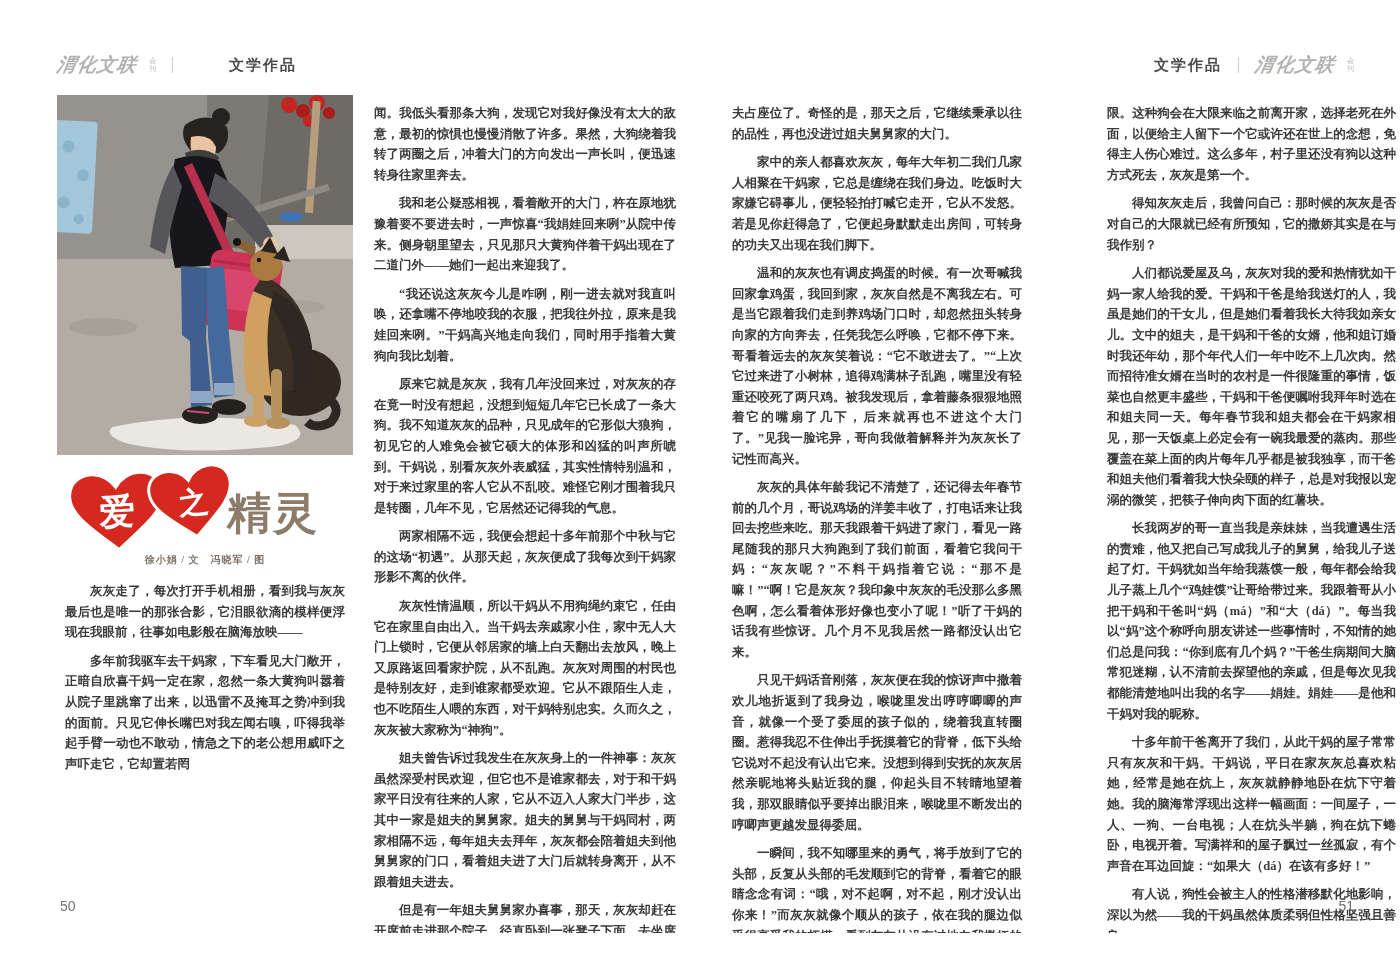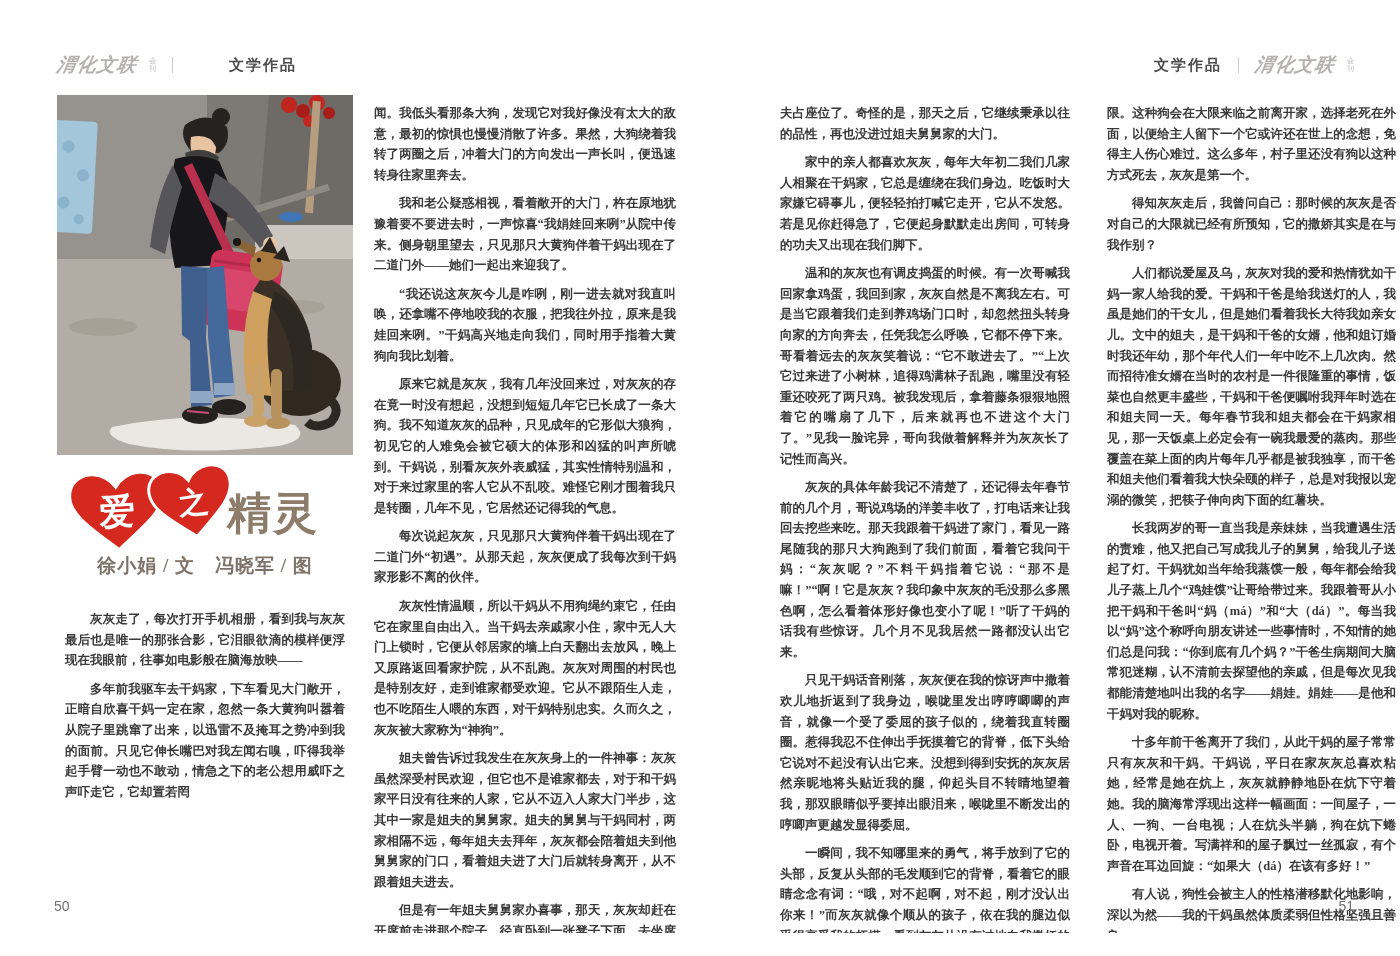--- a/index.html
+++ b/index.html
@@ -13,35 +13,35 @@
                transform:skewX(-10deg);display:inline-block;letter-spacing:1px;}
   .logo-sub{display:inline-flex;flex-direction:column;font-size:7px;line-height:1.15;
             color:#b4b2b0;margin-left:2px;font-family:"Liberation Sans",sans-serif;}
   .hdr-divider{width:1px;height:16px;background:#cccccc;margin:0 6px;}
   .hdr-section{font-family:"Liberation Sans",sans-serif;font-weight:bold;color:#4c4c4c;
                font-size:15px;letter-spacing:2px;margin-left:40px;}
   
   .col{position:absolute;top:95px;height:838px;overflow:hidden;}
   #l-col1{left:57px;width:296px;}
   #l-col2{left:366px;width:318px;}
-  #r-col1{left:772px;width:306px;}
+  #r-col1{left:724px;width:306px;}
   #r-col2{left:1099px;width:305px;}
   .para{margin:8px;text-align:justify;font-size:12.5px;line-height:20.6px;color:#3a3a3a;
         font-weight:bold;word-break:break-all;}
   .para.indent{text-indent:2em;}
   
   .photo{width:296px;height:360px;margin:0 0 4px 0;}
   
   .title-svg{display:block;margin:2px 0 0 0;}
-  .byline{text-align:center;font-size:19px;color:#7d7268;letter-spacing:1px;
-          margin:2px 0 30px 0;font-weight:bold;}
+  .byline{text-align:center;font-size:10px;color:#7d7268;letter-spacing:1px;
+          margin:2px 0 14px 0;font-weight:bold;}
   
   .pagenum{position:absolute;top:898px;font-size:14px;color:#6f6f6f;
            font-family:"Liberation Sans",sans-serif;}
-  #pn-left{left:54px;}
+  #pn-left{left:60px;}
   #pn-right{right:46px;}
 </style>
 </head>
 <body>
 
 <div id="spread">
 
   <div class="hdr hdr-left">
     <span class="logo-script">渭化文联</span>
     <span class="logo-sub">
@@ -155,21 +155,21 @@
         <p class="para indent">灰灰走了，每次打开手机相册，看到我与灰灰最后也是唯一的那张合影，它泪眼欲滴的模样便浮现在我眼前，往事如电影般在脑海放映——</p>
         <p class="para indent">多年前我驱车去干妈家，下车看见大门敞开，正暗自欣喜干妈一定在家，忽然一条大黄狗叫嚣着从院子里跳窜了出来，以迅雷不及掩耳之势冲到我的面前。只见它伸长嘴巴对我左闻右嗅，吓得我举起手臂一动也不敢动，情急之下的老公想用威吓之声吓走它，它却置若罔</p>
       </div>
   </div>
 
   <div class="col" id="l-col2">
       <p class="para">闻。我低头看那条大狗，发现它对我好像没有太大的敌意，最初的惊惧也慢慢消散了许多。果然，大狗绕着我转了两圈之后，冲着大门的方向发出一声长叫，便迅速转身往家里奔去。</p>
       <p class="para indent">我和老公疑惑相视，看着敞开的大门，杵在原地犹豫着要不要进去时，一声惊喜“我娟娃回来咧”从院中传来。侧身朝里望去，只见那只大黄狗伴着干妈出现在了二道门外——她们一起出来迎我了。</p>
       <p class="para indent">“我还说这灰灰今儿是咋咧，刚一进去就对我直叫唤，还拿嘴不停地咬我的衣服，把我往外拉，原来是我娃回来咧。”干妈高兴地走向我们，同时用手指着大黄狗向我比划着。</p>
       <p class="para indent">原来它就是灰灰，我有几年没回来过，对灰灰的存在竟一时没有想起，没想到短短几年它已长成了一条大狗。我不知道灰灰的品种，只见成年的它形似大狼狗，初见它的人难免会被它硕大的体形和凶猛的叫声所唬到。干妈说，别看灰灰外表威猛，其实性情特别温和，对于来过家里的客人它从不乱咬。难怪它刚才围着我只是转圈，几年不见，它居然还记得我的气息。</p>
-      <p class="para indent">每次说起灰灰，只见那只大黄狗伴着干妈出现在了二道门外“初遇”。从那天起，灰灰便成了我每次到干妈家形影不离的伙伴。</p>
+      <p class="para indent">两家相隔不远，我便会想起十多年前那个中秋与它的这场“初遇”。从那天起，灰灰便成了我每次到干妈家形影不离的伙伴。</p>
       <p class="para indent">灰灰性情温顺，所以干妈从不用狗绳约束它，任由它在家里自由出入。当干妈去亲戚家小住，家中无人大门上锁时，它便从邻居家的墙上白天翻出去放风，晚上又原路返回看家护院，从不乱跑。灰灰对周围的村民也是特别友好，走到谁家都受欢迎。它从不跟陌生人走，也不吃陌生人喂的东西，对干妈特别忠实。久而久之，灰灰被大家称为“神狗”。</p>
       <p class="para indent">姐夫曾告诉过我发生在灰灰身上的一件神事：灰灰虽然深受村民欢迎，但它也不是谁家都去，对于和干妈家平日没有往来的人家，它从不迈入人家大门半步，这其中一家是姐夫的舅舅家。姐夫的舅舅与干妈同村，两家相隔不远，每年姐夫去拜年，灰灰都会陪着姐夫到他舅舅家的门口，看着姐夫进了大门后就转身离开，从不跟着姐夫进去。</p>
       <p class="para indent">但是有一年姐夫舅舅家办喜事，那天，灰灰却赶在开席前走进那个院子，径直卧到一张凳子下面。去坐席的客人看见它便空出了那个位置，等到姐夫走进院子，它站起来向姐夫叫唤着，示意姐夫过去坐。姐夫说他曾给干妈说过那天可能会晚些到，原来，灰灰是先去给姐</p>
     </div>
 
   <div class="col" id="r-col1">
       <p class="para">夫占座位了。奇怪的是，那天之后，它继续秉承以往的品性，再也没进过姐夫舅舅家的大门。</p>
       <p class="para indent">家中的亲人都喜欢灰灰，每年大年初二我们几家人相聚在干妈家，它总是缠绕在我们身边。吃饭时大家嫌它碍事儿，便轻轻拍打喊它走开，它从不发怒。若是见你赶得急了，它便起身默默走出房间，可转身的功夫又出现在我们脚下。</p>
       <p class="para indent">温和的灰灰也有调皮捣蛋的时候。有一次哥喊我回家拿鸡蛋，我回到家，灰灰自然是不离我左右。可是当它跟着我们走到养鸡场门口时，却忽然扭头转身向家的方向奔去，任凭我怎么呼唤，它都不停下来。哥看着远去的灰灰笑着说：“它不敢进去了。”“上次它过来进了小树林，追得鸡满林子乱跑，嘴里没有轻重还咬死了两只鸡。被我发现后，拿着藤条狠狠地照着它的嘴扇了几下，后来就再也不进这个大门了。”见我一脸诧异，哥向我做着解释并为灰灰长了记性而高兴。</p>
       <p class="para indent">灰灰的具体年龄我记不清楚了，还记得去年春节前的几个月，哥说鸡场的洋姜丰收了，打电话来让我回去挖些来吃。那天我跟着干妈进了家门，看见一路尾随我的那只大狗跑到了我们前面，看着它我问干妈：“灰灰呢？”不料干妈指着它说：“那不是嘛！”“啊！它是灰灰？我印象中灰灰的毛没那么多黑色啊，怎么看着体形好像也变小了呢！”听了干妈的话我有些惊讶。几个月不见我居然一路都没认出它来。</p>

